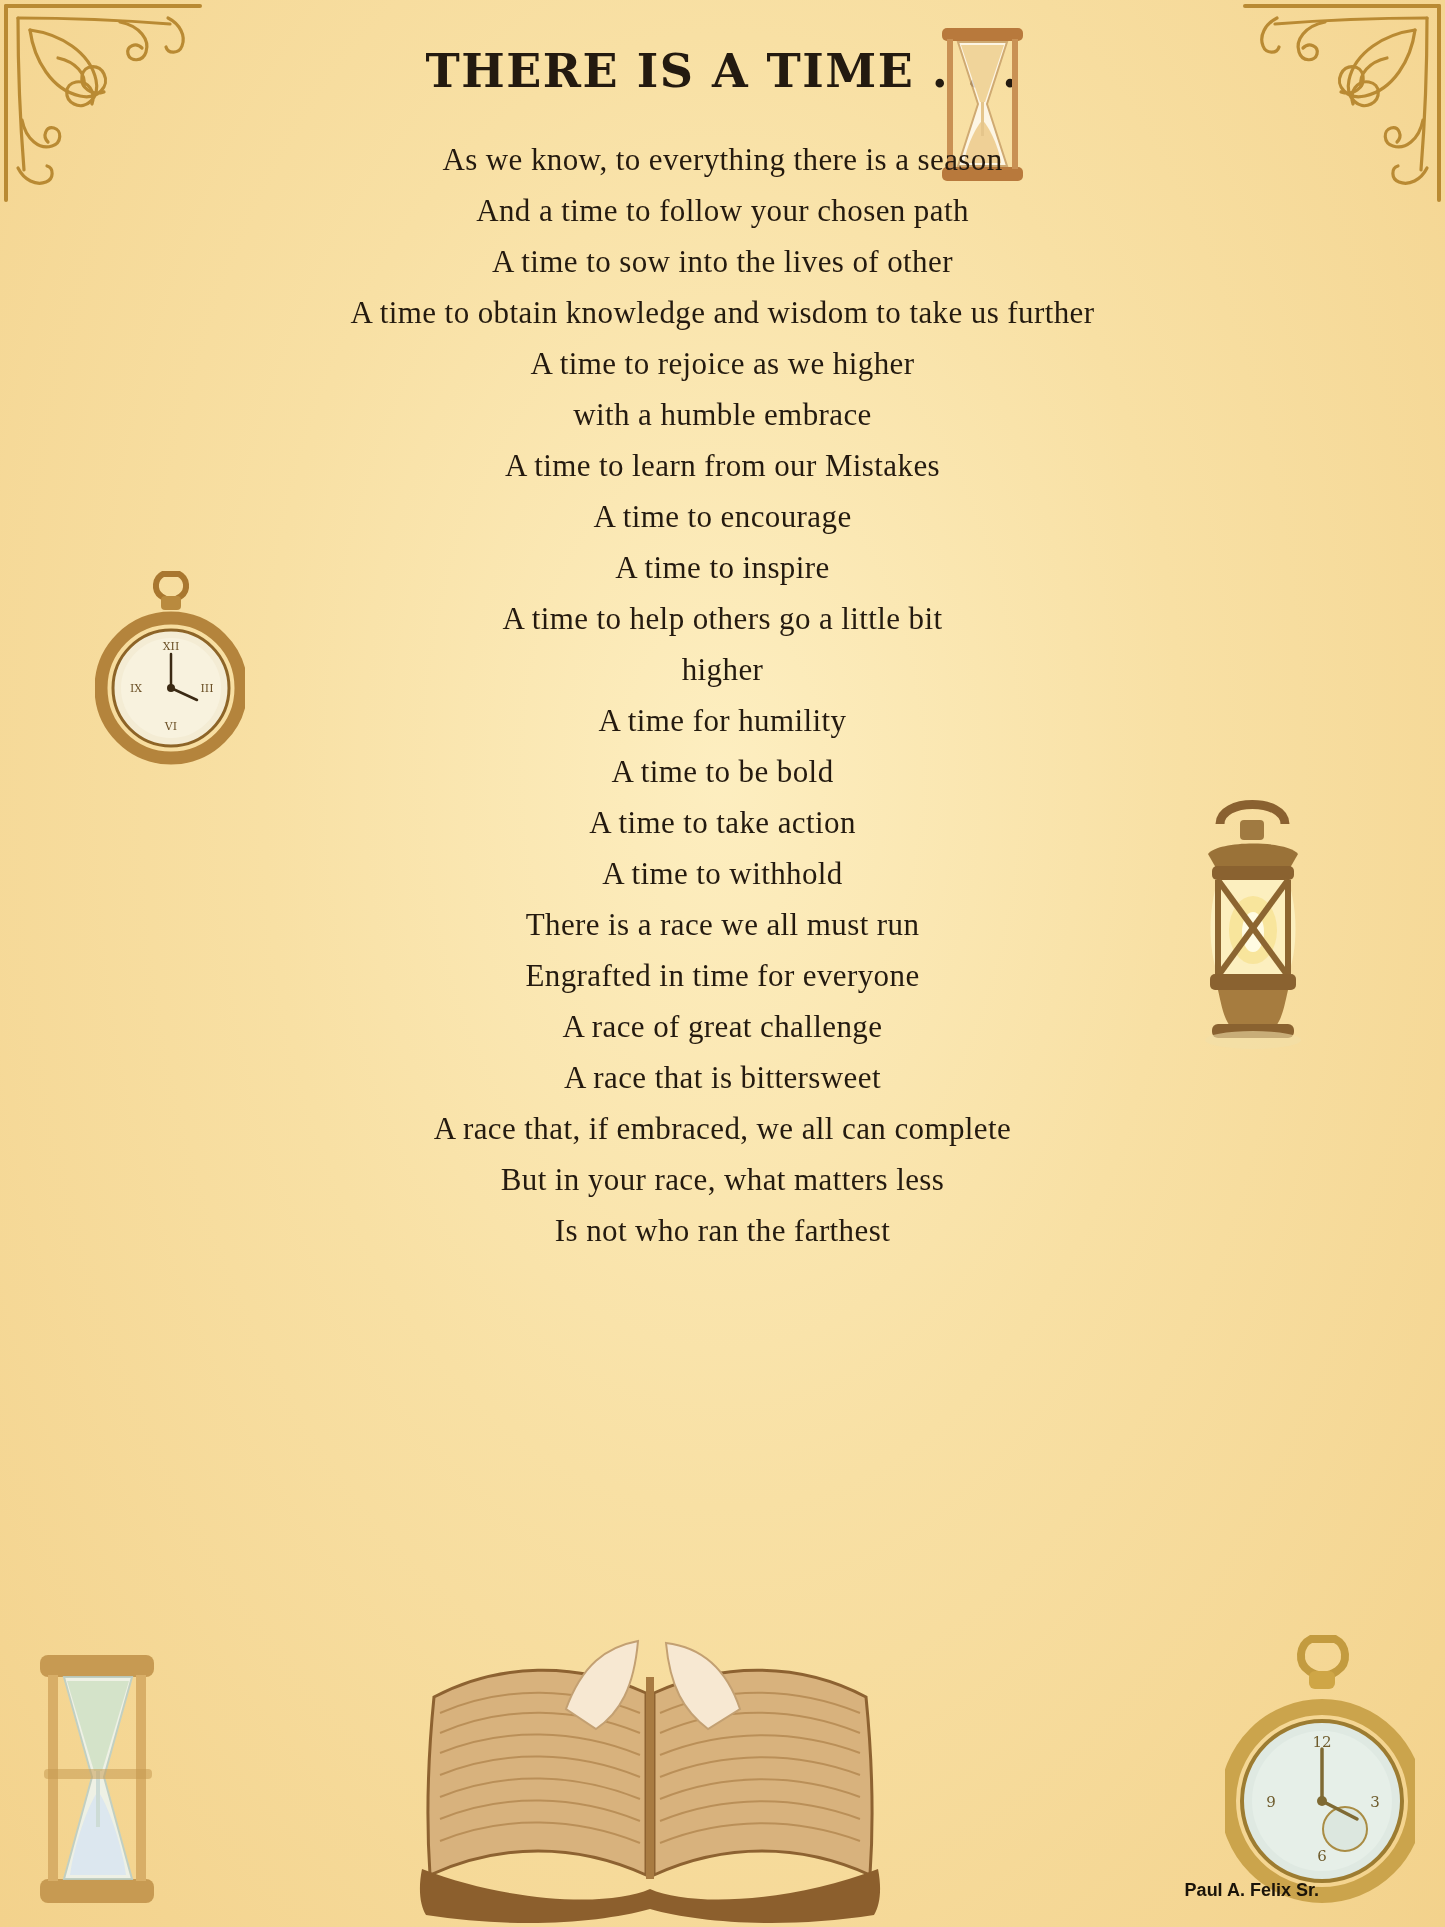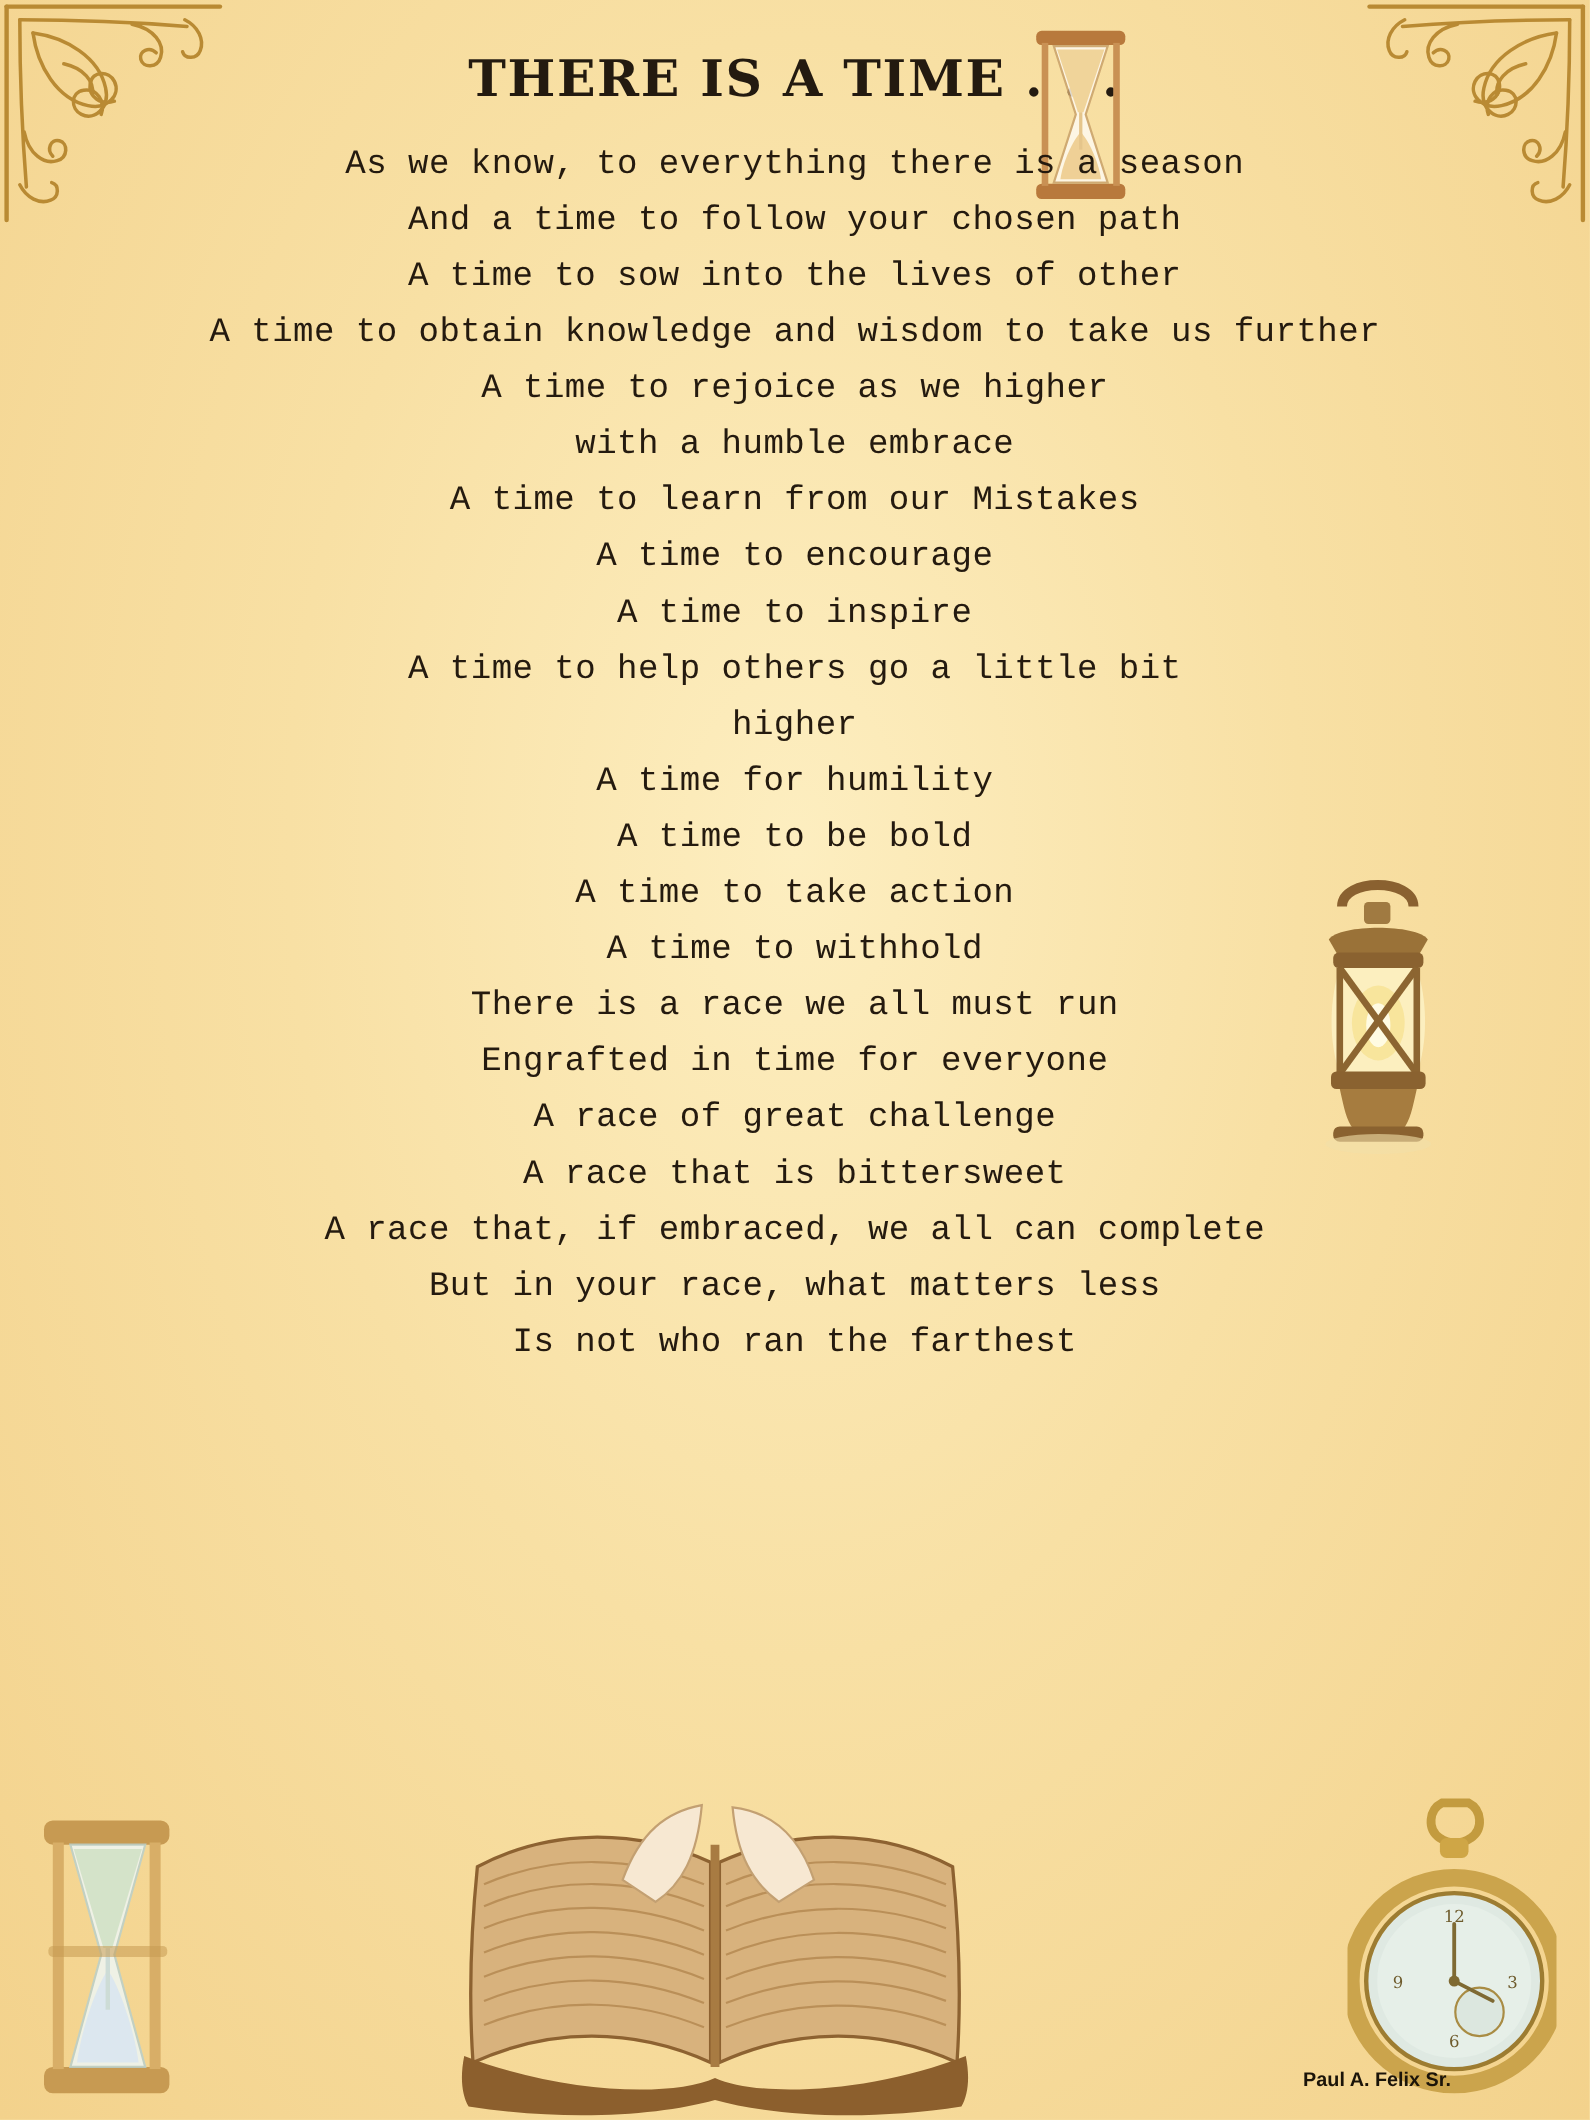--- a/index.html
+++ b/index.html
@@ -47,25 +47,25 @@
     font-weight: 700;
     font-size: 46px;
     letter-spacing: 1.5px;
     color: #231a10;
     white-space: nowrap;
   }
 
   
   .poem {
     position: relative;
-    margin: 26px auto 0 auto;
+    margin: 36px auto 0 auto;
     width: 1120px;
     text-align: center;
     color: #241a0f;
-    font-family: Liberation Mono, monospace;
+    font-family: Liberation Serif, serif;
     font-size: 31px;
     line-height: 51px;
     letter-spacing: 0.4px;
     z-index: 4;
   }
   .poem .line {
     white-space: nowrap;
     display: block;
   }
   .copyright-mark {
@@ -173,20 +173,40 @@
     <span class="line">A time to withhold</span>
     <span class="line">There is a race we all must run</span>
     <span class="line">Engrafted in time for everyone</span>
     <span class="line">A race of great challenge</span>
     <span class="line">A race that is bittersweet</span>
     <span class="line">A race that, if embraced, we all can complete</span>
     <span class="line">But in your race, what matters less</span>
     <span class="line">Is not who ran the farthest</span>
   </div>
 
+  <div class="art art-pocketwatch-left">
+    <svg width="150" height="200" viewBox="0 0 150 200" xmlns="http://www.w3.org/2000/svg">
+      <path d="M68 4 C60 8 58 20 66 26 C72 31 80 31 86 26 C94 20 92 8 84 4 Z" fill="none" stroke="#a9772f" stroke-width="6"></path>
+      <rect x="66" y="26" width="20" height="14" rx="4" fill="#b98a3e"></rect>
+      <circle cx="76" cy="118" r="70" fill="none" stroke="#b4843c" stroke-width="13"></circle>
+      <circle cx="76" cy="118" r="58" fill="#f4ecd4" stroke="#8d6427" stroke-width="3"></circle>
+      <circle cx="76" cy="118" r="50" fill="#f8f2de"></circle>
+      <g stroke="#3b2a14" stroke-width="2.5" stroke-linecap="round">
+        <line x1="76" y1="118" x2="76" y2="84"></line>
+        <line x1="76" y1="118" x2="102" y2="130"></line>
+      </g>
+      <circle cx="76" cy="118" r="4" fill="#3b2a14"></circle>
+      <g fill="#6b5026" font-family="DejaVu Serif, serif" font-size="11" text-anchor="middle">
+        <text x="76" y="80">XII</text>
+        <text x="112" y="122">III</text>
+        <text x="76" y="160">VI</text>
+        <text x="41" y="122">IX</text>
+      </g>
+    </svg>
+  </div>
 
   <div class="art art-lantern">
     <svg width="185" height="270" viewBox="0 0 185 270" xmlns="http://www.w3.org/2000/svg">
       <path d="M60 44 C60 18 125 18 125 44" fill="none" stroke="#8a6130" stroke-width="9"></path>
       <rect x="80" y="40" width="24" height="20" rx="4" fill="#a07a41"></rect>
       <path d="M48 74 C58 60 128 60 138 74 L130 88 L56 88 Z" fill="#9a7238"></path>
       <rect x="52" y="86" width="82" height="14" rx="5" fill="#8a6230"></rect>
       <path d="M58 100 C48 130 48 168 58 196 L128 196 C138 168 138 130 128 100 Z" fill="#fdf3c6" opacity="0.82"></path>
       <ellipse cx="93" cy="150" rx="24" ry="34" fill="#f8e49a" opacity="0.95"></ellipse>
       <ellipse cx="93" cy="152" rx="11" ry="20" fill="#fffbe3"></ellipse>

